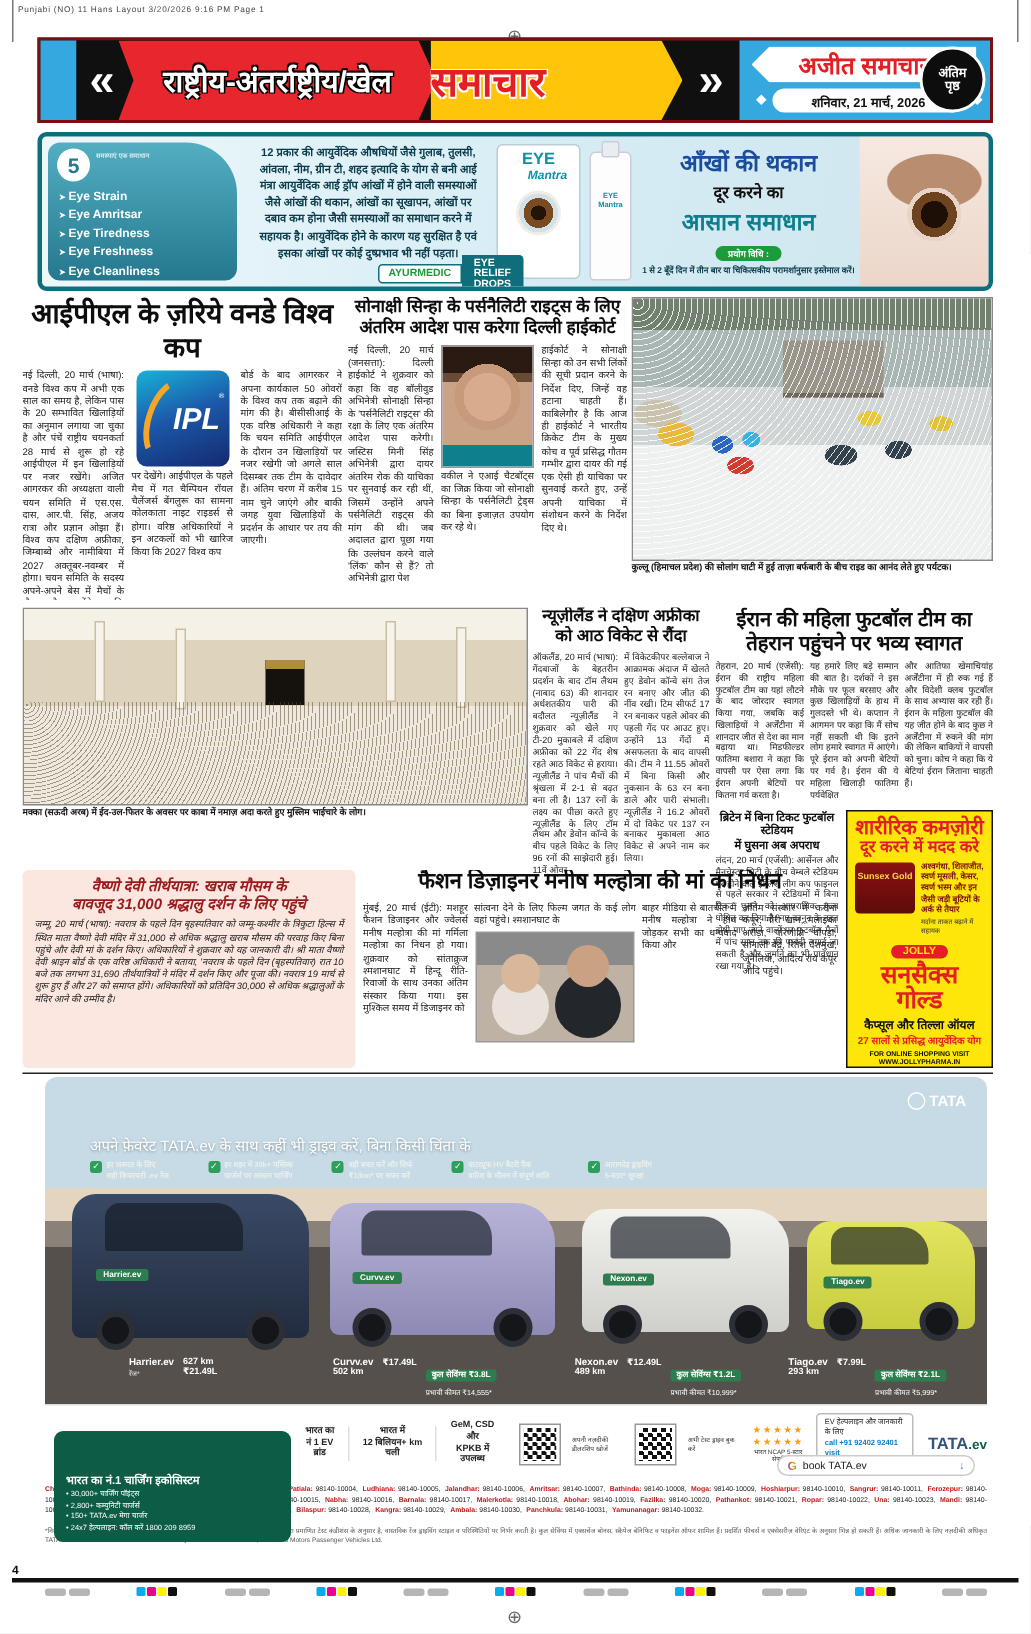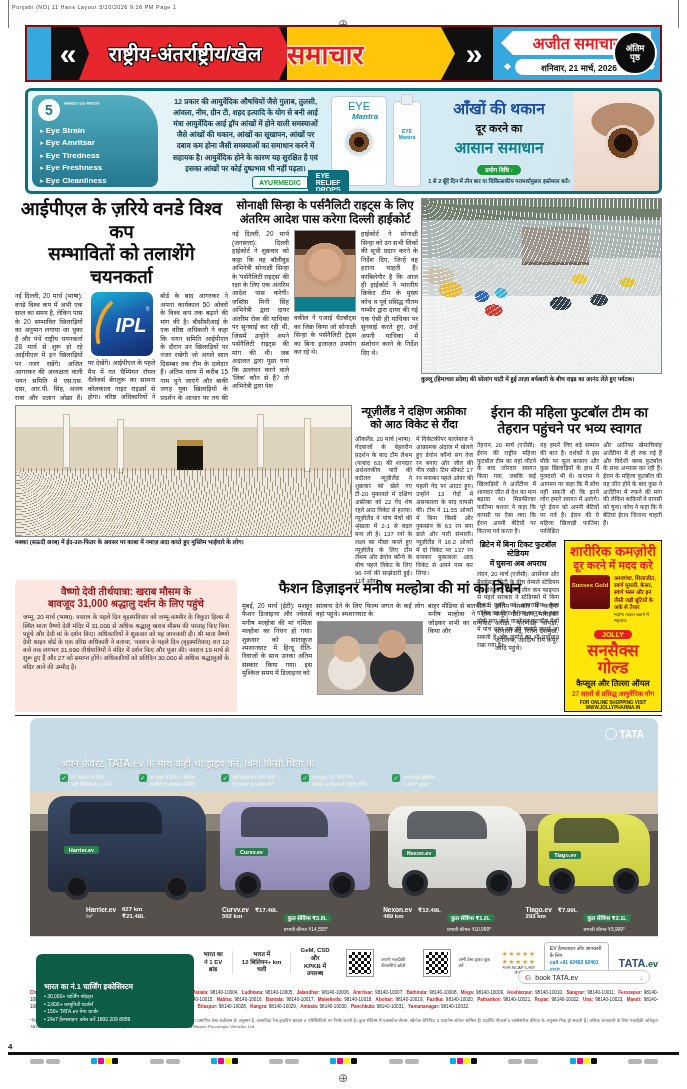--- a/index.html
+++ b/index.html
@@ -52,21 +52,21 @@
   .eyead-bullets{margin-top:25px;font-size:8px;font-weight:bold;line-height:1.55;}
   .eyead-bullets div::before{content:"➤ ";font-size:6px;}
   .eyead-contact{font-size:4px;margin-top:3px;opacity:.9;}
   .eyead-mid{flex:1;padding:5px 8px 2px;position:relative;}
   .eyead-body{font-size:7.4px;font-weight:bold;color:#0a3b4a;text-align:center;line-height:1.5;}
   .eyead-strip{position:absolute;left:90px;bottom:3px;height:12px;display:flex;align-items:center;}
   .eyead-strip .b1{background:#fff;color:#1c9b3c;font-weight:800;font-size:7px;padding:2px 6px;border:1px solid #0e6e7c;border-radius:3px 0 0 3px;}
   .eyead-strip .b2{background:#0e6e7c;color:#fff;font-weight:800;font-size:7px;padding:2px 8px;border-radius:0 3px 3px 0;}
   .eyead-box{width:56px;margin:5px 2px;background:#fff;border:1px solid #bcd;border-radius:4px;
          display:flex;flex-direction:column;align-items:center;padding-top:4px;box-sizing:border-box;}
-  .eyead-box .t1{color:#0e8fa6;font-weight:400;font-size:11px;line-height:1;}
+  .eyead-box .t1{color:#0e8fa6;font-weight:700;font-size:11px;line-height:1;}
   .eyead-box .t2{color:#0e8fa6;font-style:italic;font-size:8px;font-weight:bold;padding-left:12px;}
   .eyead-eyegfx{width:30px;height:30px;border-radius:50%;margin-top:6px;
          background:radial-gradient(circle at 50% 50%,#241307 0 5px,#7a4a22 5px 10px,#cfe2ea 10px 13px,#f2ece4 13px);}
   .eyead-bottle{width:26px;margin:10px 4px 4px;background:#fdfdfd;border:1px solid #ccd;border-radius:4px 4px 3px 3px;position:relative;}
   .eyead-bottle::before{content:"";position:absolute;top:-8px;left:7px;width:10px;height:9px;background:#e8eef0;border:1px solid #ccd;border-radius:2px;}
   .eyead-bottle span{position:absolute;top:26px;left:0;right:0;text-align:center;font-size:5px;font-weight:800;color:#0e8fa6;}
   .eyead-right{width:148px;text-align:center;padding-top:6px;}
   .eyead-h1{color:#1a4e9c;font-weight:800;font-size:15.5px;}
   .eyead-h2{color:#111;font-weight:800;font-size:11px;margin:1px 0;}
   .eyead-h3{color:#0e7f8c;font-weight:800;font-size:15.5px;}
@@ -126,21 +126,21 @@
   
   .mecca-photo{width:100%;height:132px;border:1px solid #888;box-sizing:border-box;position:relative;
         background:linear-gradient(#f5f1e6 0 16%,#ded3bd 16% 50%,#efe9dd 50% 100%);}
   .mecca-photo::before{content:"";position:absolute;left:48%;top:26%;width:26px;height:30px;background:#15110c;
         box-shadow:inset 0 6px 0 #b08d3e;}
   .mecca-photo::after{content:"";position:absolute;left:0;right:0;bottom:0;height:52%;
         background:repeating-radial-gradient(circle at 2px 2px,rgba(95,82,58,.55) 0 .6px,transparent .6px 2.6px);}
   .minaret{position:absolute;width:5px;height:52px;background:#f7f3ea;border:1px solid #c9bda2;top:6%;}
 
   
-  .vaishno{background:#fbe7df;border-radius:4px;padding:6px 8px;}
+  .vaishno{background:#fbe7df;border-radius:4px;padding:6px 8px;font-style:italic;}
   .vaishno .hL{color:#9a1b1e;}
 
   
   .sunsex{background:#ffe60a;border:1.5px solid #111;padding:4px 5px;box-sizing:border-box;text-align:center;}
   .sx-t1{color:#e31e24;font-weight:800;font-size:13.5px;line-height:1.05;}
   .sx-t2{color:#e31e24;font-weight:800;font-size:11px;line-height:1.15;}
   .sx-row{display:flex;gap:4px;margin-top:3px;align-items:flex-start;}
   .sx-prod{width:40px;height:34px;background:linear-gradient(#8c1212,#5d0b0b);border-radius:3px;position:relative;flex:none;}
   .sx-prod span{position:absolute;top:7px;left:0;right:0;color:#ffd54a;font-size:6px;font-weight:800;}
   .sx-ing{font-size:5.6px;font-weight:bold;color:#7a1010;text-align:left;line-height:1.3;}
@@ -293,21 +293,20 @@
       <div class="eyead-h2">दूर करने का</div>
       <div class="eyead-h3">आसान समाधान</div>
       <div class="eyead-use-t">प्रयोग विधि :</div>
       <div class="eyead-use">1 से 2 बूँदें दिन में तीन बार या चिकित्सकीय परामर्शानुसार इस्तेमाल करें।</div>
     </div>
     <div class="eyead-photo"></div>
   </div>
 
   <div class="art" style="left:15px;top:198px;width:213px;height:202px;">
     <div class="hL" style="font-size:18.5px;">आईपीएल के ज़रिये वनडे विश्व कप</div>
-    <div class="hL" style="font-size:18.5px;">सम्भावितों को तलाशेंगे चयनकर्ता</div>
     <div class="cols">
       <div class="col">नई दिल्ली, 20 मार्च (भाषा): वनडे विश्व कप में अभी एक साल का समय है, लेकिन पास के 20 सम्भावित खिलाड़ियों का अनुमान लगाया जा चुका है और पंचें राष्ट्रीय चयनकर्ता 28 मार्च से शुरू हो रहे आईपीएल में इन खिलाड़ियों पर नजर रखेंगे। अजित आगरकर की अध्यक्षता वाली चयन समिति में एस.एस. दास, आर.पी. सिंह, अजय रात्रा और प्रज्ञान ओझा हैं। विश्व कप दक्षिण अफ्रीका, जिम्बाब्वे और नामीबिया में 2027 अक्तूबर-नवम्बर में होगा। चयन समिति के सदस्य अपने-अपने बेस में मैचों के दौरान मौजूद रहेंगे, जबकि बाकी मैच टीवी</div>
       <div class="col">
         <div class="ipl-logo">
           <span>IPL</span>
             <i>®</i>
         </div>
         <span>पर देखेंगे। आईपीएल के पहले मैच में गत चैम्पियन रॉयल चैलेंजर्स बेंगलुरू का सामना कोलकाता नाइट राइडर्स से होगा। वरिष्ठ अधिकारियों ने इन अटकलों को भी खारिज किया कि 2027 विश्व कप</span>
       </div>
       <div class="col">बोर्ड के बाद आगरकर ने अपना कार्यकाल 50 ओवरों के विश्व कप तक बढ़ाने की मांग की है। बीसीसीआई के एक वरिष्ठ अधिकारी ने कहा कि चयन समिति आईपीएल के दौरान उन खिलाड़ियों पर नजर रखेगी जो अगले साल दिसम्बर तक टीम के दावेदार हैं। अंतिम चरण में करीब 15 नाम चुने जाएंगे और बाकी जगह युवा खिलाड़ियों के प्रदर्शन के आधार पर तय की जाएगी।</div>

